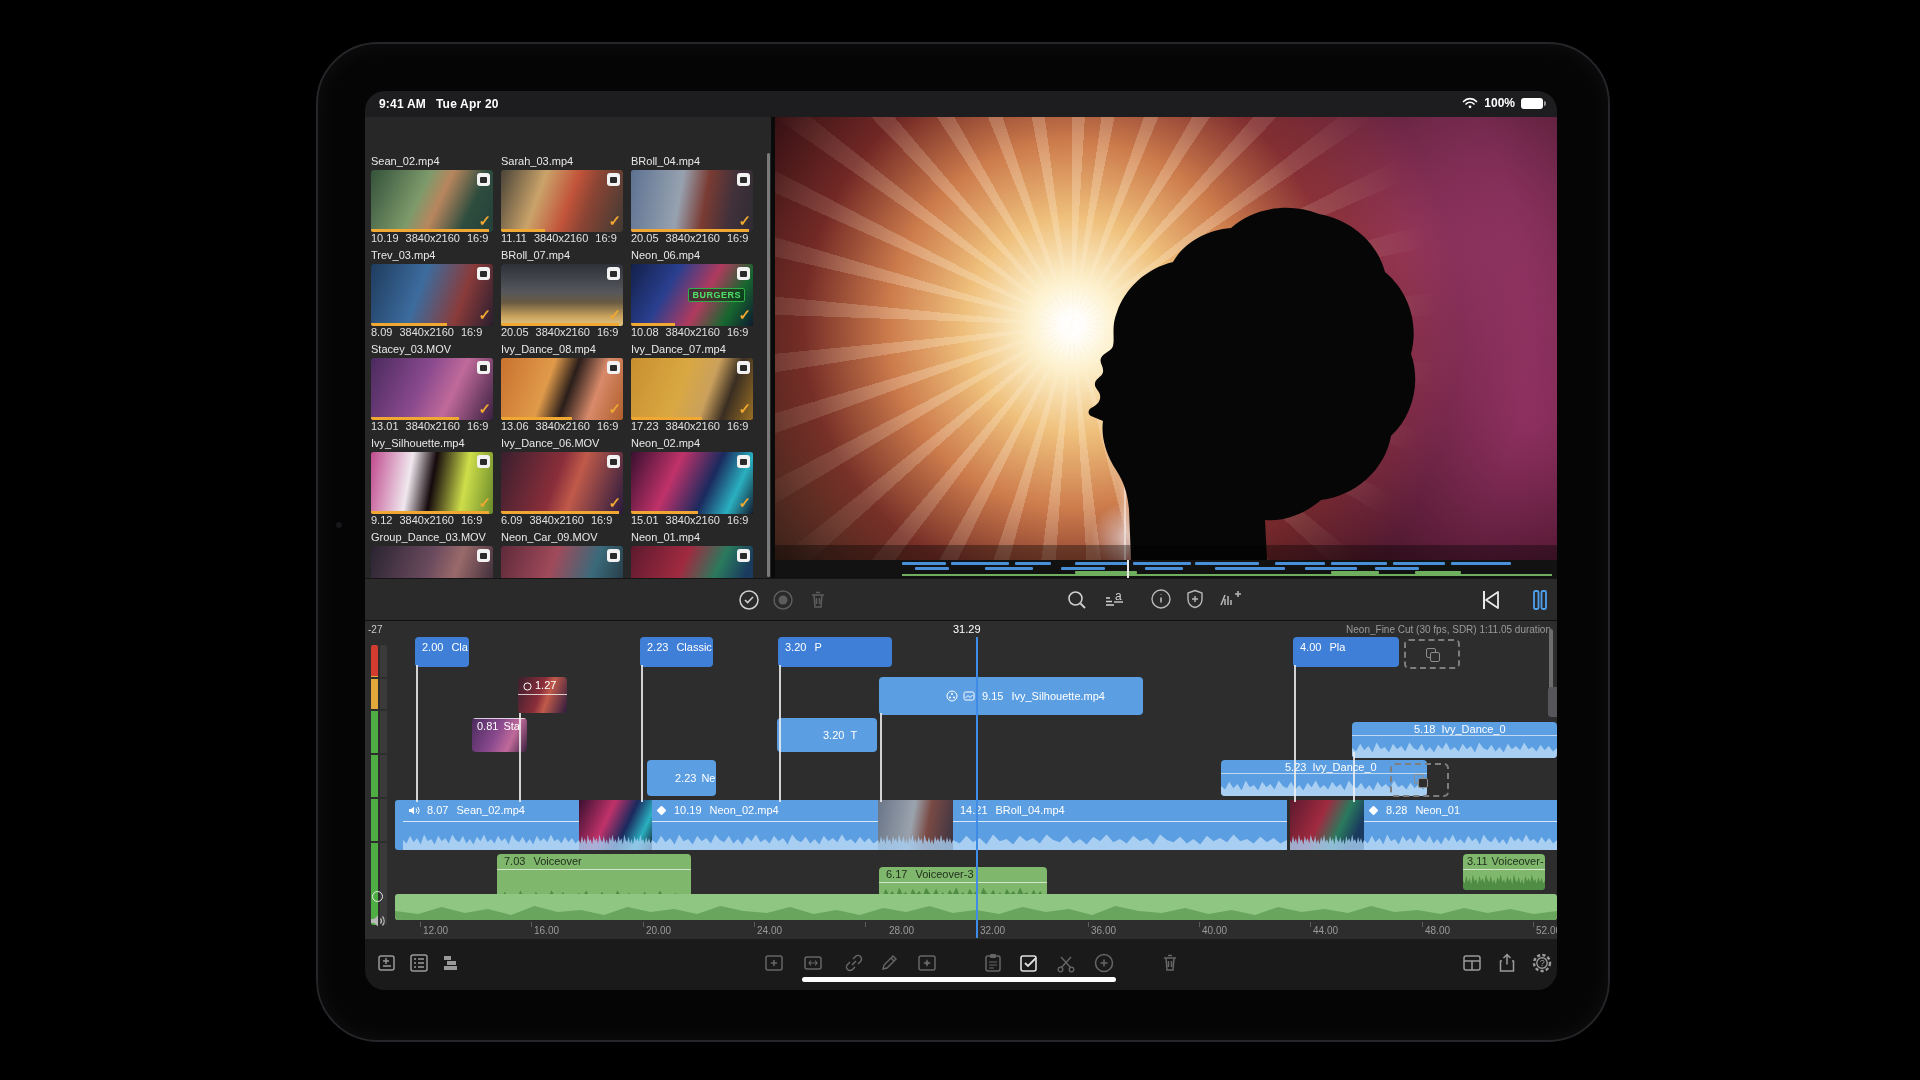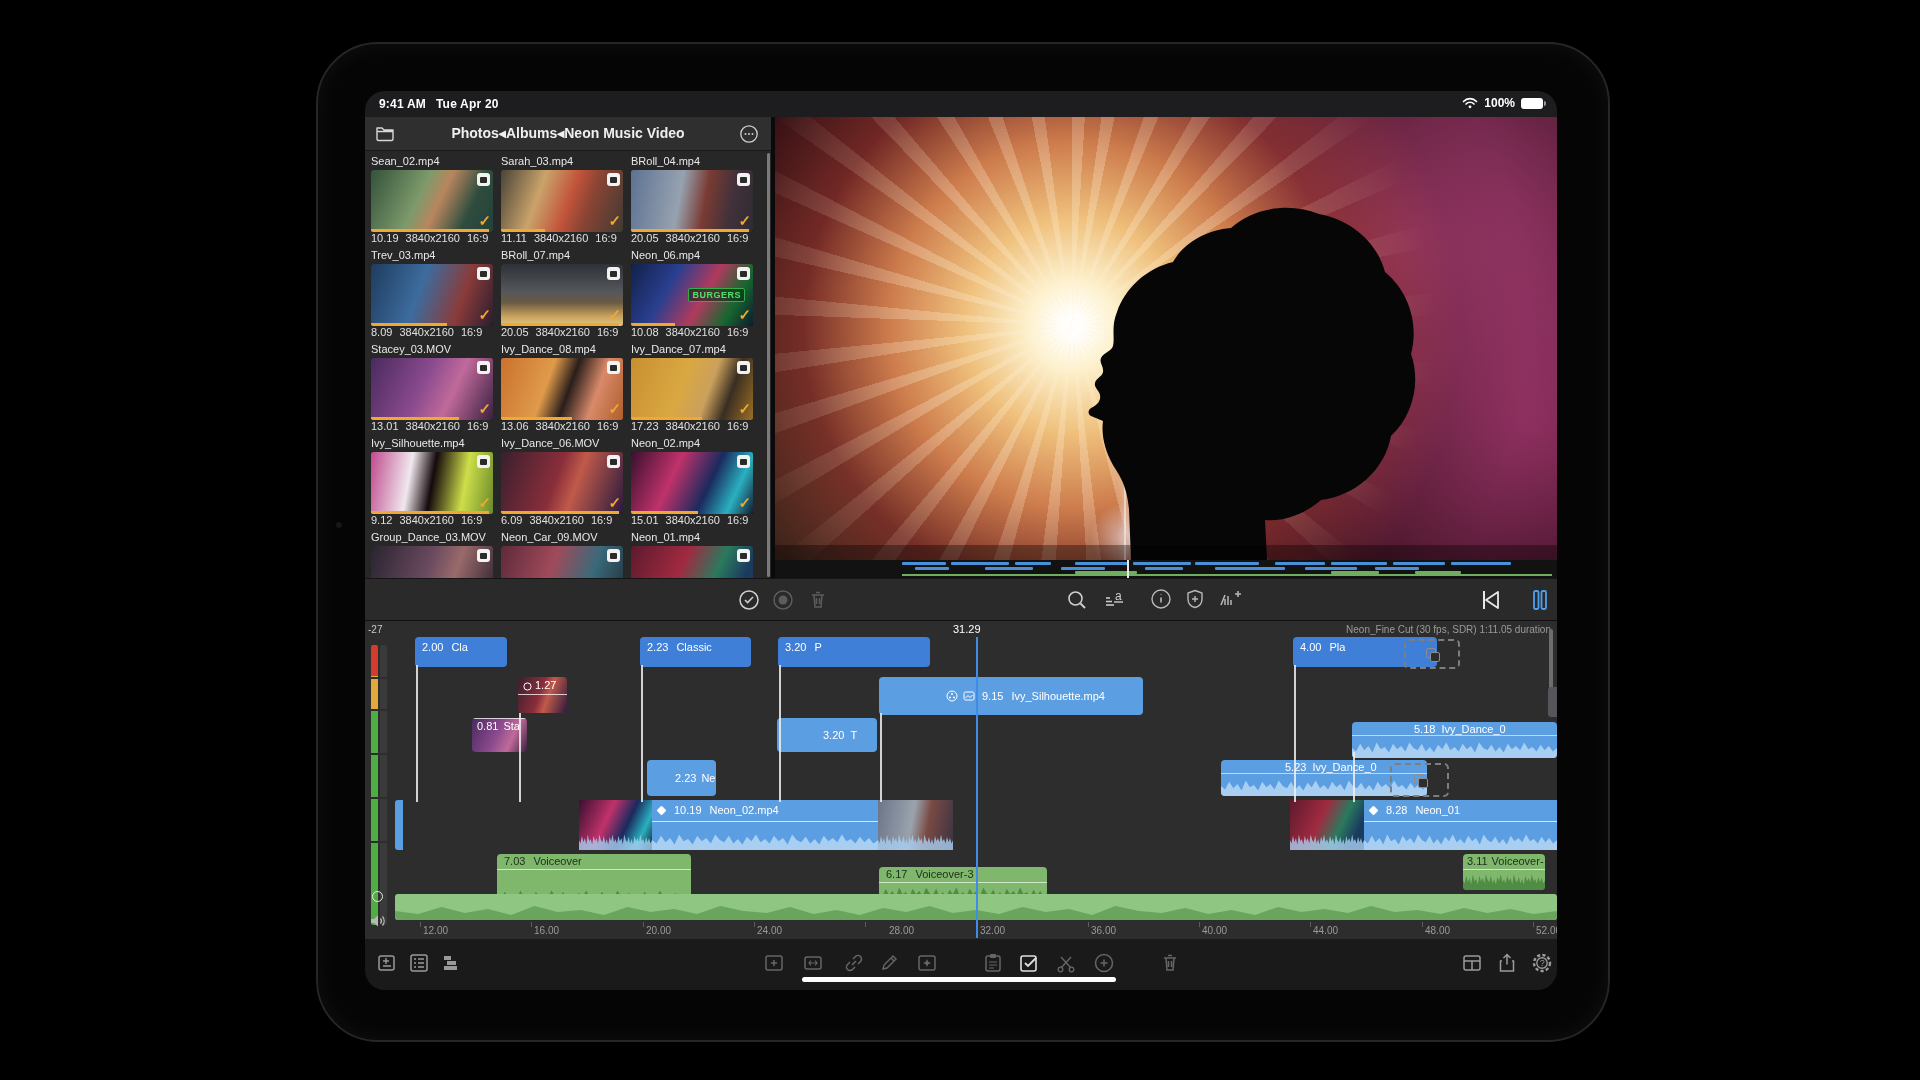--- a/index.html
+++ b/index.html
@@ -73,21 +73,21 @@
   .ph-time{position:absolute;left:588px;top:2px;font-size:11px;color:#fff;}
   .playhead{position:absolute;left:611px;top:16px;width:2px;height:301px;background:var(--playhead_blue);z-index:40;}
   .meter{position:absolute;left:6px;top:24px;width:7px;height:280px;border-radius:2px;
     background:linear-gradient(180deg,#d33b2f 0 11%,#e2a83a 11% 23%,#4fae43 23% 100%);
     box-shadow:9px 0 0 #3a3a3a;}
   .meter-seg{position:absolute;left:6px;width:16px;height:2px;background:#2d2d2d;}
   .meter-ring{position:absolute;left:7px;top:270px;width:9px;height:9px;border:1.5px solid #e8e8e8;border-radius:50%;}
   .clip{position:absolute;border-radius:4px;overflow:hidden;color:#fff;font-size:11px;}
   .clip .lab{position:absolute;left:0;top:0;right:0;height:20px;line-height:20px;white-space:nowrap;overflow:hidden;}
   .lab .d{margin:0 8px 0 7px;}
-  .blue{background:var(--clip_blue);padding-left:38px;}
+  .blue{background:var(--clip_blue);}
   .mainblue{background:var(--main_blue);}
   .stem{position:absolute;width:2px;background:rgba(240,240,240,.85);z-index:5;}
   .tthumb{position:absolute;top:0;bottom:0;}
   .wave{position:absolute;left:0;bottom:0;width:100%;height:22px;}
   .wave use{fill:var(--wave_blue);}
   .vclip{background:var(--voice_green);color:#22301e;}
   .vclip .wave use{fill:var(--voice_wave);}
   .vclip .lab{height:15px;line-height:15px;font-size:11px;}
   .sep{position:absolute;left:0;right:0;height:1px;background:rgba(255,255,255,.75);}
   .dashed{position:absolute;border:2px dashed #7e7e7e;border-radius:5px;z-index:6;}
@@ -132,36 +132,20 @@
               <path d="M1.5 4.5 A9 9 0 0 1 14.5 4.5 M4 7 A5.5 5.5 0 0 1 12 7" stroke="#fff" stroke-width="1.7" fill="none" stroke-linecap="round"></path>
               <circle cx="8" cy="9.8" r="1.4" fill="#fff"></circle>
             </svg>
           </span>
         <span>100%</span>
         <span class="battery"></span>
       </div>
     </div>
 
     <div class="library">
-      <div class="lib-head">
-        <span class="abs" style="left:10px;top:7px">
-            <svg class="ic" width="20" height="18" viewBox="0 0 20 18">
-              <path d="M2 4 h5 l2 2 h9 v9 a1.5 1.5 0 0 1 -1.5 1.5 h-13 A1.5 1.5 0 0 1 2 15 Z M2 7.5 h16" stroke="#d8d8d8" stroke-width="1.4" fill="none" stroke-linejoin="round"></path>
-            </svg>
-          </span>
-        <div class="lib-title">Photos◂Albums◂Neon Music Video</div>
-        <span class="abs" style="right:12px;top:7px">
-            <svg class="ic" width="20" height="20" viewBox="0 0 20 20">
-              <circle cx="10" cy="10" r="8.2" stroke="#cfcfcf" stroke-width="1.3" fill="none"></circle>
-              <circle cx="6.5" cy="10" r="1" fill="#cfcfcf"></circle>
-              <circle cx="10" cy="10" r="1" fill="#cfcfcf"></circle>
-              <circle cx="13.5" cy="10" r="1" fill="#cfcfcf"></circle>
-            </svg>
-          </span>
-      </div>
 
       <div class="lib-grid">
 
         <div class="cell">
             <div class="cname">Sean_02.mp4</div>
             <div class="thumbwrap">
               <div class="thumb" style="background:linear-gradient(115deg,#33523a,#7d9a6b 40%,#b8865e 55%,#2e4d3e 78%,#24403a)"></div>
               <div class="badge"></div>
               <span class="check">✓</span>
               <div class="usage" style="width:97%"></div>
@@ -503,38 +487,55 @@
           <div class="lab" style="left:58px;height:14px;line-height:14px"><span class="d" style="margin:0 6px 0 6px">5.23</span><span>Ivy_Dance_0</span></div>
         </div>
       <div class="dashed" style="left:1025px;top:142px;width:55px;height:30px">
           <span class="copyic">
             <i></i>
             <i></i>
           </span>
         </div>
 
       <div class="clip mainblue" style="left:30px;top:179px;width:8px;height:50px;border-radius:3px 0 0 3px"></div>
+      <div class="clip mainblue" style="left:38px;top:179px;width:176px;height:50px;border-radius:0">
+          <div class="sep" style="top:21px"></div>
+          <svg class="wave" viewBox="0 0 100 20" preserveAspectRatio="none">
+            <use href="#wv"></use>
+          </svg>
+          <div class="lab"><span class="mini-ic"><svg class="ic" width="12" height="11" viewBox="0 0 12 11">
+                <path d="M1 4 h2.2 L6 1.8 v7.4 L3.2 7 H1 Z" fill="#fff"></path>
+                <path d="M8 3.5 a3 3 0 0 1 0 4 M9.8 2 a5.5 5.5 0 0 1 0 7" stroke="#fff" stroke-width="1" fill="none"></path>
+              </svg></span><span class="d">8.07</span><span>Sean_02.mp4</span></div>
+        </div>
       <div class="clip" style="left:214px;top:179px;width:73px;height:50px;border-radius:0">
           <div class="thumb" style="background:linear-gradient(115deg,#3a1030,#c0326a 38%,#1a2a5e 62%,#2ab0c0 82%,#141c30)"></div>
           <svg class="wave" viewBox="0 0 100 20" preserveAspectRatio="none" style="opacity:.8">
             <use href="#wv"></use>
           </svg>
         </div>
       <div class="clip mainblue" style="left:287px;top:179px;width:226px;height:50px;border-radius:0">
           <div class="sep" style="top:21px"></div>
           <svg class="wave" viewBox="0 0 100 20" preserveAspectRatio="none">
             <use href="#wv"></use>
           </svg>
           <div class="lab"><span class="kf"></span><span class="d">10.19</span><span>Neon_02.mp4</span></div>
         </div>
       <div class="clip" style="left:513px;top:179px;width:75px;height:50px;border-radius:0">
           <div class="thumb" style="background:linear-gradient(100deg,#6a7588,#9aa3ad 45%,#7a4a44 65%,#3a3442)"></div>
           <svg class="wave" viewBox="0 0 100 20" preserveAspectRatio="none" style="opacity:.8">
             <use href="#wv"></use>
           </svg>
+        </div>
+      <div class="clip mainblue" style="left:588px;top:179px;width:334px;height:50px;border-radius:0">
+          <div class="sep" style="top:21px"></div>
+          <svg class="wave" viewBox="0 0 100 20" preserveAspectRatio="none">
+            <use href="#wv"></use>
+          </svg>
+          <div class="lab"><span class="d">14.21</span><span>BRoll_04.mp4</span></div>
         </div>
       <div class="clip" style="left:925px;top:179px;width:74px;height:50px;border-radius:0">
           <div class="thumb" style="background:linear-gradient(115deg,#5e1a2e,#a02a40 40%,#2a7a5e 65%,#1a3a5e 85%)"></div>
           <svg class="wave" viewBox="0 0 100 20" preserveAspectRatio="none" style="opacity:.8">
             <use href="#wv"></use>
           </svg>
         </div>
       <div class="clip mainblue" style="left:999px;top:179px;width:193px;height:50px;border-radius:0">
           <div class="sep" style="top:21px"></div>
           <svg class="wave" viewBox="0 0 100 20" preserveAspectRatio="none">

